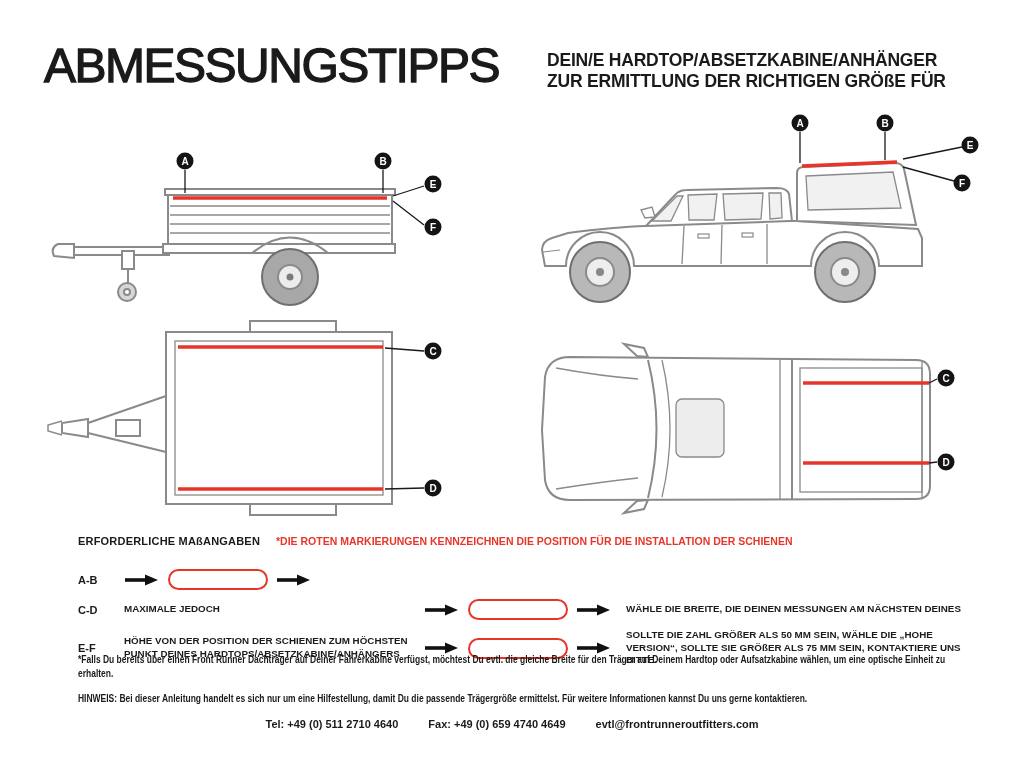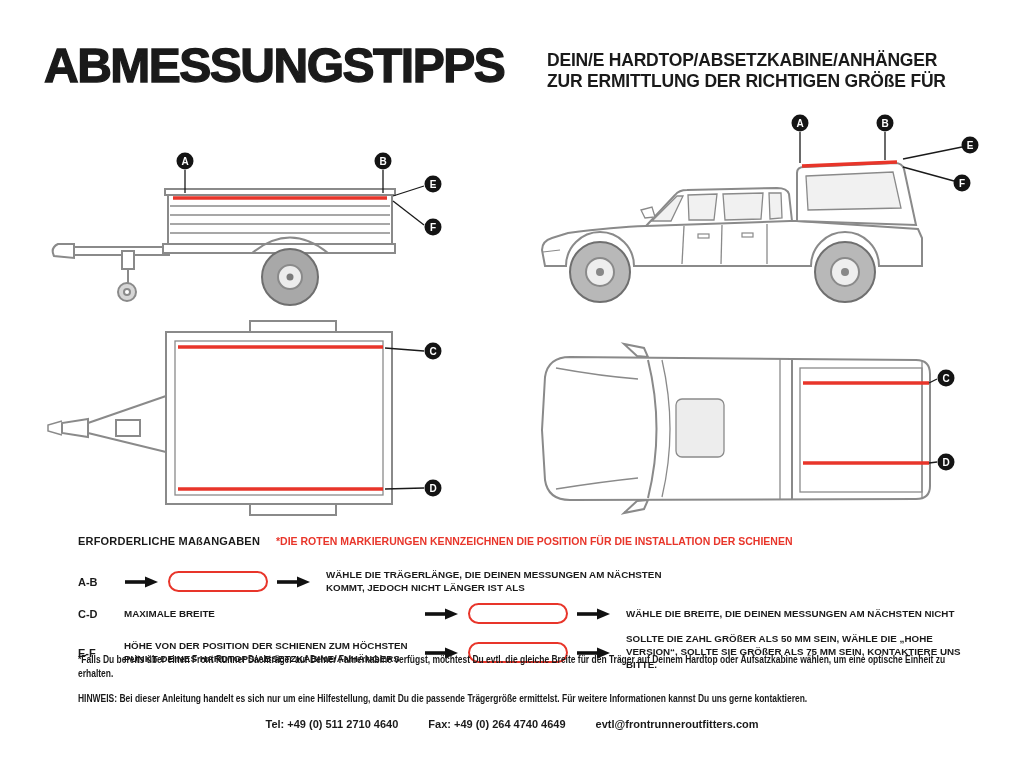--- a/index.html
+++ b/index.html
@@ -5,21 +5,21 @@
   * { margin:0; padding:0; box-sizing:border-box; }
   html,body { width:1024px; height:768px; }
   body {
     position:relative; background:#ffffff; overflow:hidden;
     font-family:"Liberation Sans", sans-serif; color:#1a1a1a;
   }
   .abs { position:absolute; }
 
   
   #title {
-    left:44px; top:38px; font-size:48px; font-weight:700;
+    left:44px; top:38px; font-size:48px; font-weight:400;
     letter-spacing:-1.5px; -webkit-text-stroke:1.3px #1a1a1a;
   }
   #subtitle {
     left:547px; top:50px; font-size:17.5px; font-weight:700;
     line-height:1.22; letter-spacing:-0.2px;
   }
 
   
   #diagram { position:absolute; left:0; top:0; width:1024px; height:768px; }
   #diagram text { font-family:"Liberation Sans", sans-serif; font-weight:700; font-size:10px; fill:#ffffff; }
@@ -223,42 +223,41 @@
       </div>
       <div class="pill-wrap">
         <div class="pill"></div>
       </div>
       <div class="arrow">
         <svg width="34" height="12" viewBox="0 0 34 12">
             <path d="M0,6 H21" stroke="#111" stroke-width="3.6"></path>
             <path d="M20,0.5 L33,6 L20,11.5 Z" fill="#111"></path>
           </svg>
       </div>
-      <div class="result">WÄHLE DIE TRÄGERLÄNGE, DIE DEINEN MESSUNGEN AM NÄCHSTEN KOMMT, JEDOCH NICHT LÄNGER IST ALS</div>
     </div>
 
     <div class="row">
       <div class="code">C-D</div>
-      <div class="desc">MAXIMALE BREITE</div>
+      <div class="desc">MAXIMALE JEDOCH</div>
       <div class="arrow">
         <svg width="34" height="12" viewBox="0 0 34 12">
             <path d="M0,6 H21" stroke="#111" stroke-width="3.6"></path>
             <path d="M20,0.5 L33,6 L20,11.5 Z" fill="#111"></path>
           </svg>
       </div>
       <div class="pill-wrap">
         <div class="pill"></div>
       </div>
       <div class="arrow">
         <svg width="34" height="12" viewBox="0 0 34 12">
             <path d="M0,6 H21" stroke="#111" stroke-width="3.6"></path>
             <path d="M20,0.5 L33,6 L20,11.5 Z" fill="#111"></path>
           </svg>
       </div>
-      <div class="result">WÄHLE DIE BREITE, DIE DEINEN MESSUNGEN AM NÄCHSTEN NICHT</div>
+      <div class="result">WÄHLE DIE BREITE, DIE DEINEN MESSUNGEN AM NÄCHSTEN DEINES</div>
     </div>
 
     <div class="row">
       <div class="code">E-F</div>
       <div class="desc">HÖHE VON DER POSITION DER SCHIENEN ZUM HÖCHSTEN PUNKT DEINES HARDTOPS/ABSETZKABINE/ANHÄNGERS</div>
       <div class="arrow">
         <svg width="34" height="12" viewBox="0 0 34 12">
             <path d="M0,6 H21" stroke="#111" stroke-width="3.6"></path>
             <path d="M20,0.5 L33,6 L20,11.5 Z" fill="#111"></path>
           </svg>
@@ -276,15 +275,15 @@
     </div>
 
   </div>
 </div>
 
 <div id="footnote" class="abs">*Falls Du bereits über einen Front Runner Dachträger auf Deiner Fahrerkabine verfügst, möchtest Du evtl. die gleiche Breite für den Träger auf Deinem Hardtop oder Aufsatzkabine wählen, um eine optische Einheit zu erhalten.</div>
 <div id="hinweis" class="abs">HINWEIS: Bei dieser Anleitung handelt es sich nur um eine Hilfestellung, damit Du die passende Trägergröße ermittelst. Für weitere Informationen kannst Du uns gerne kontaktieren.</div>
 
 <div id="contact" class="abs">
   <span>Tel: +49 (0) 511 2710 4640</span>
-  <span>Fax: +49 (0) 264 4740 4649</span>
+  <span>Fax: +49 (0) 659 4740 4649</span>
   <span>evtl@frontrunneroutfitters.com</span>
 </div>
 
 </body></html>

